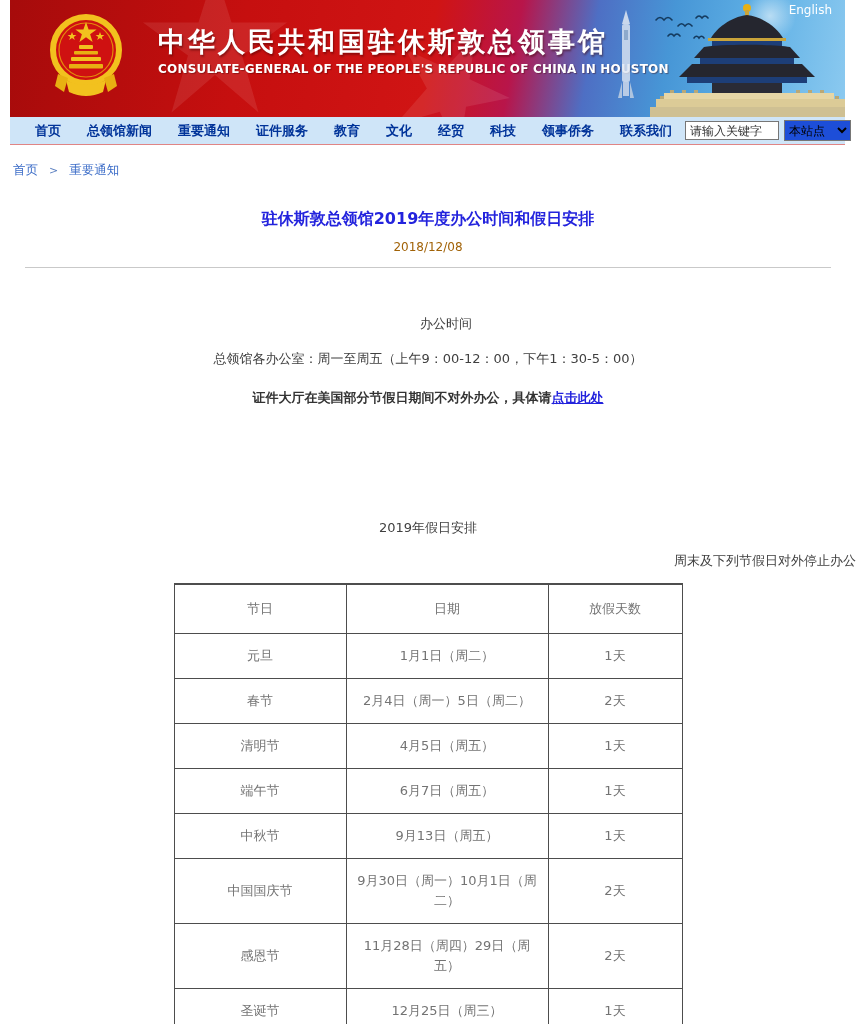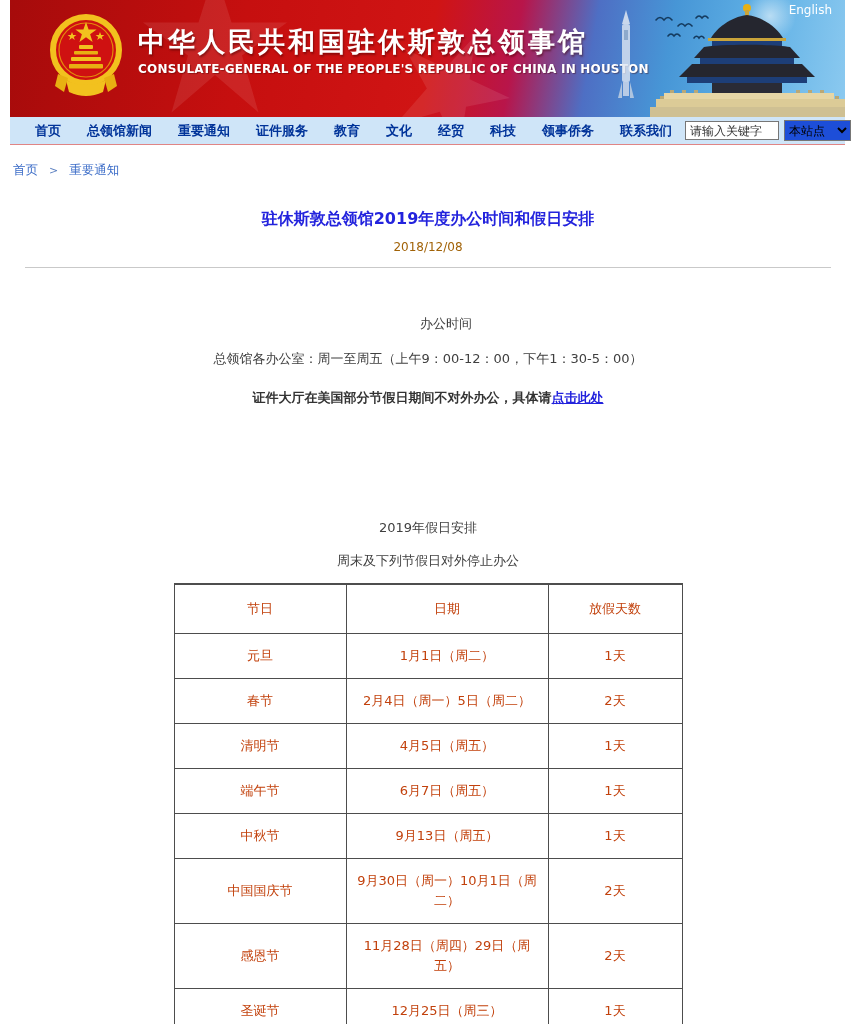--- a/index.html
+++ b/index.html
@@ -6,21 +6,21 @@
   body { margin:0; background:#fff; font-family:"DejaVu Sans","Liberation Sans",sans-serif; }
   .page { width:856px; min-height:1024px; margin:0 auto; background:#fff; overflow:hidden; }
 
   
   .header-wrap {
     margin:0 11px 0 10px; height:117px; position:relative; overflow:hidden;
     background: linear-gradient(100deg,#a60b0b 0%,#c60f0f 28%,#d01414 50%,#b8154a 60%,#4e6fc4 69%,#4796d6 78%,#5fb0e5 88%,#8ccaf0 100%);
   }
   .deco-star { position:absolute; opacity:.10; fill:#ffdddd; }
   .emblem { position:absolute; left:36px; top:8px; width:80px; height:101px; }
-  .titles { position:absolute; left:128px; top:24px; color:#fff; white-space:nowrap; }
+  .titles { position:absolute; left:148px; top:24px; color:#fff; white-space:nowrap; }
   .title-cn { font-size:27px; font-weight:bold; letter-spacing:3px; text-shadow:1px 2px 2px rgba(60,0,0,.45); }
   .title-en { font-size:12px; font-weight:bold; margin-top:2px; letter-spacing:.2px; text-shadow:1px 1px 1px rgba(60,0,0,.4); }
   .english-link { position:absolute; top:3px; right:13px; color:#fff; font-size:12px; text-decoration:none; cursor:pointer;text-align:right; }
   .temple { position:absolute; right:0; top:0; height:117px; width:195px; }
   .rocket { position:absolute; left:608px; top:10px; width:16px; height:92px; opacity:.8; }
   .birds { position:absolute; left:640px; top:12px; width:70px; height:34px; }
 
   
   .nav-bar {
     margin:0 11px 0 10px; background:#cfe5f8; border-bottom:1px solid #e08585;
@@ -43,26 +43,26 @@
   .article { text-align:center; color:#404040; }
   .article-title { font-size:16px; color:#2323dd; margin:30px 20px 0; font-weight:bold; }
   .article-date { margin-top:10px; font-size:12px; color:#a16207; }
   .rule { margin:13px 25px 0; border-top:1px solid #c9c9c9; height:0; }
   .p { font-size:13px; margin:0; }
   .office-heading { margin-top:47px;padding-left:36px; }
   .office-text { margin-top:17px; }
   .notice { margin-top:21px; font-weight:bold; color:#333; }
   .notice-link { color:#2323dd; text-decoration:underline; font-weight:bold; cursor:pointer; }
   .holiday-heading { margin-top:112px; }
-  .holiday-sub { margin-top:15px; }
+  .holiday-sub { margin-top:15px;text-align:right; }
 
   
   .holiday-table { margin:13px auto 40px; border-collapse:collapse; width:508px; table-layout:fixed; border-top:2px solid #4d4d4d; }
   .holiday-table th, .holiday-table td {
-    border:1px solid #4d4d4d; font-weight:normal; font-size:13px; color:#c2410c;
+    border:1px solid #4d4d4d; font-weight:normal; font-size:13px; color:#737373;
     padding:12px 9px; text-align:center; line-height:20px; word-break:break-all;
   }
   .holiday-table th { padding:14px 9px; }
 </style>
 </head>
 <body>
 
 <div class="page">
 
   <div class="header-wrap">

